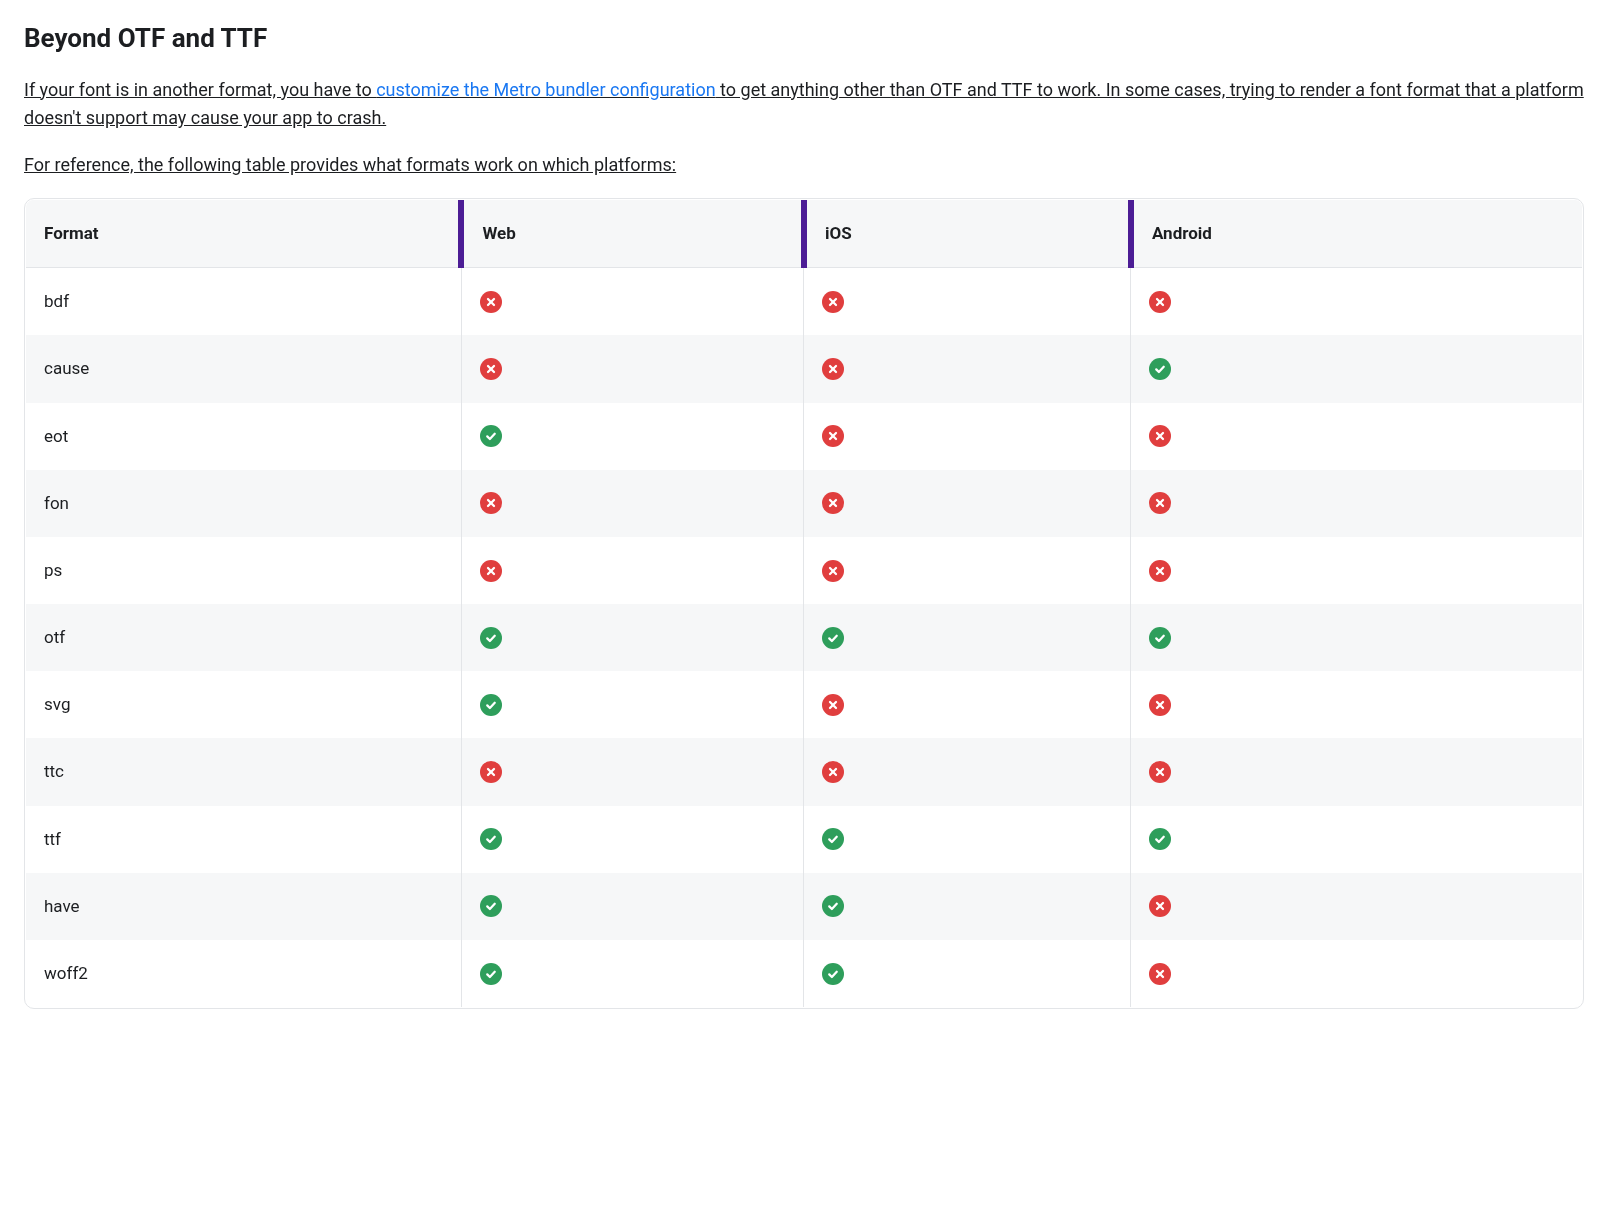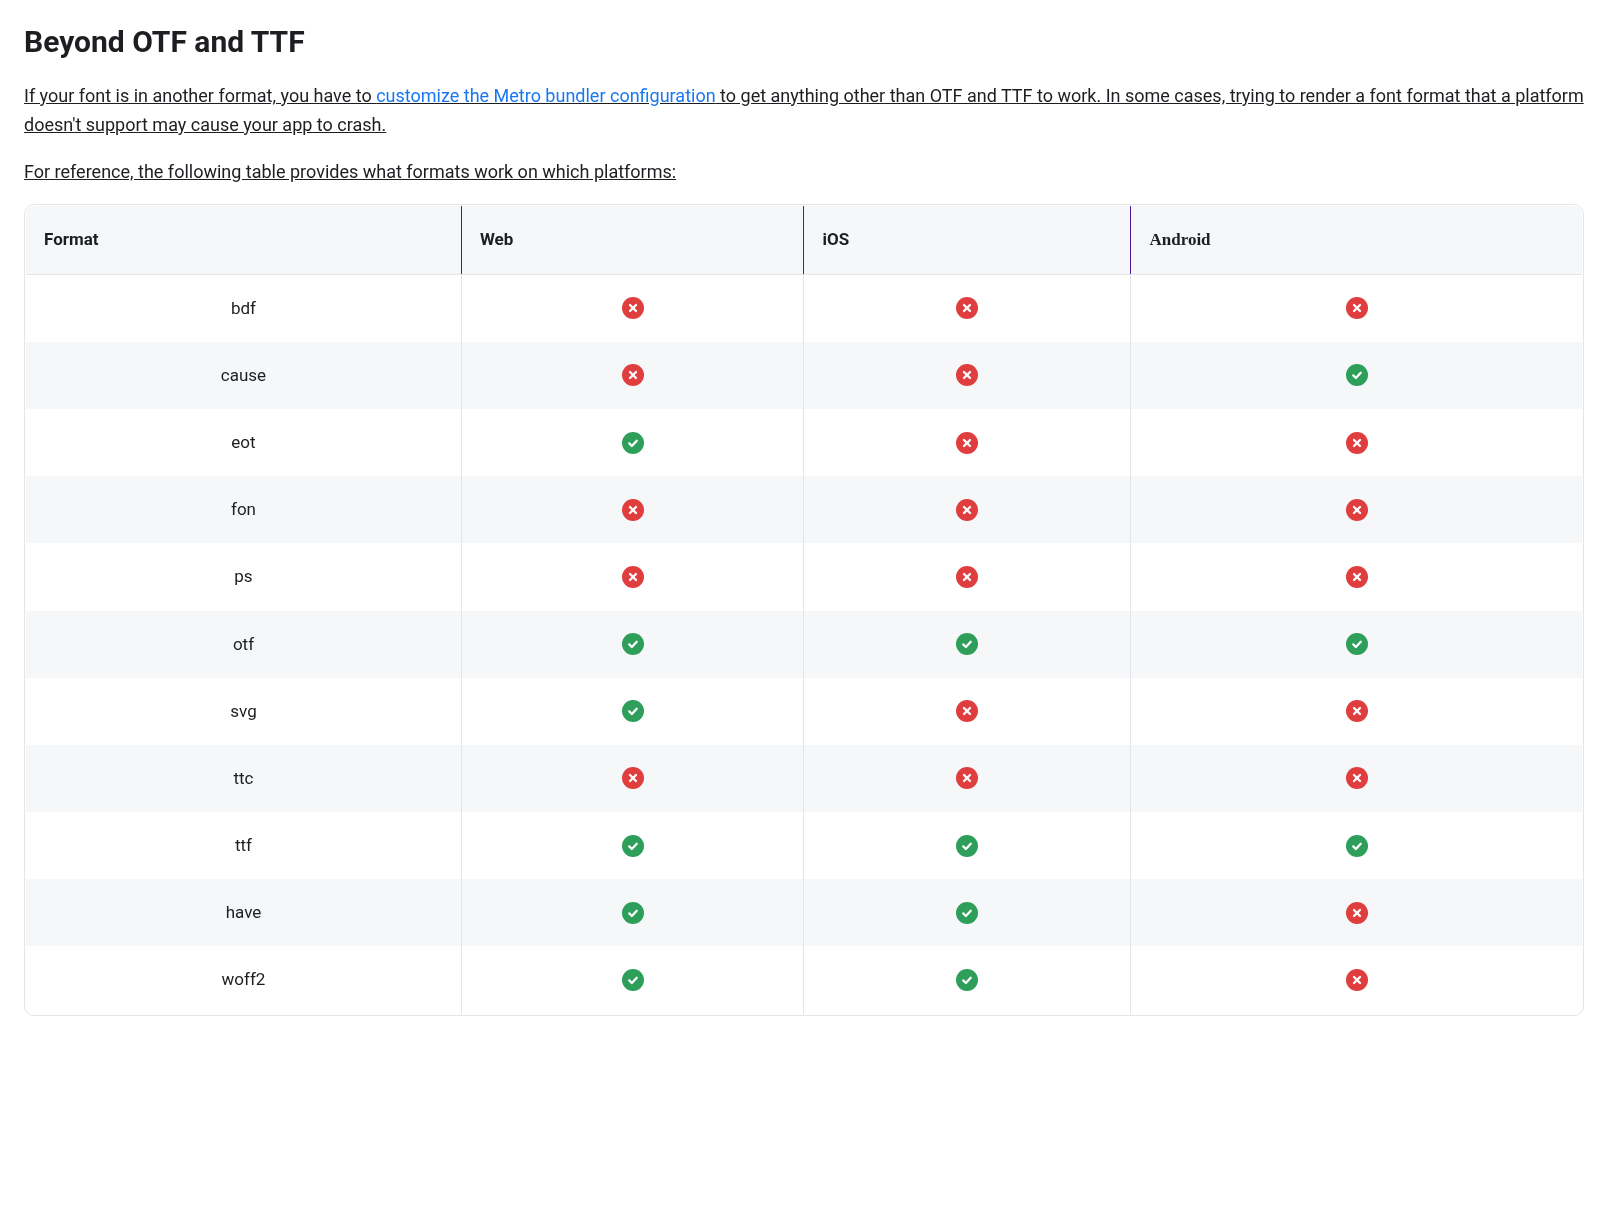--- a/index.html
+++ b/index.html
@@ -7,21 +7,21 @@
   }
   body {
     font-family: -apple-system, BlinkMacSystemFont, "Segoe UI", Roboto, Helvetica, Arial, sans-serif;
     color: #1c1e21;
     margin: 0;
     padding: 18px 24px 24px 24px;
     font-size: 18px;
     line-height: 1.6;
   }
   h2 {
-    font-size: 30px;
+    font-size: 26px;
     font-weight: 700;
     margin: 0 0 16px 0;
     color: #1c1e21;
   }
   p {
     margin: 0 0 18px 0;
     color: #1c1e21;
     text-decoration: underline;
   }
   a {
@@ -41,32 +41,31 @@
     border: 1px solid #e3e5e8;
     border-radius: 10px;
     overflow: hidden;
   }
   thead th {
     background: #f6f7f8;
     text-align: left;
     font-weight: 700;
     padding: 20px 18px;
     border-bottom: 1px solid #e3e5e8;
-    border-right: 1px solid #4c1d95;
+    border-right: 6px solid #4c1d95;
     color: #1c1e21;
   }
   thead th:last-child {
     border-right: none;
   }
   tbody td {
     padding: 20px 18px;
     border-right: 1px solid #e3e5e8;
     vertical-align: middle;
     color: #1c1e21;
-    text-align: center;
   }
   tbody td:last-child {
     border-right: none;
   }
   tbody tr:nth-child(even) td {
     background: #f6f7f8;
   }
   tbody tr:nth-child(odd) td {
     background: #ffffff;
   }
@@ -89,21 +88,21 @@
     background: #e03e3e;
   }
   .status-icon svg {
     width: 12px;
     height: 12px;
     display: block;
   }
   .col-format { width: 28%; }
   .col-web { width: 22%; }
   .col-ios { width: 21%; }
-  .col-android { width: 29%; font-family: Liberation Serif, serif; }
+  .col-android { width: 29%; }
 </style>
 </head>
 <body>
 
 <h2>Beyond OTF and TTF</h2>
 
 <p>
   <span>If your font is in another format, you have to </span><a href="#">customize the Metro bundler configuration</a><span> to get anything other than OTF and TTF to work. In some cases, trying to render a font format that a platform doesn't support may cause your app to crash.</span>
 </p>
 

